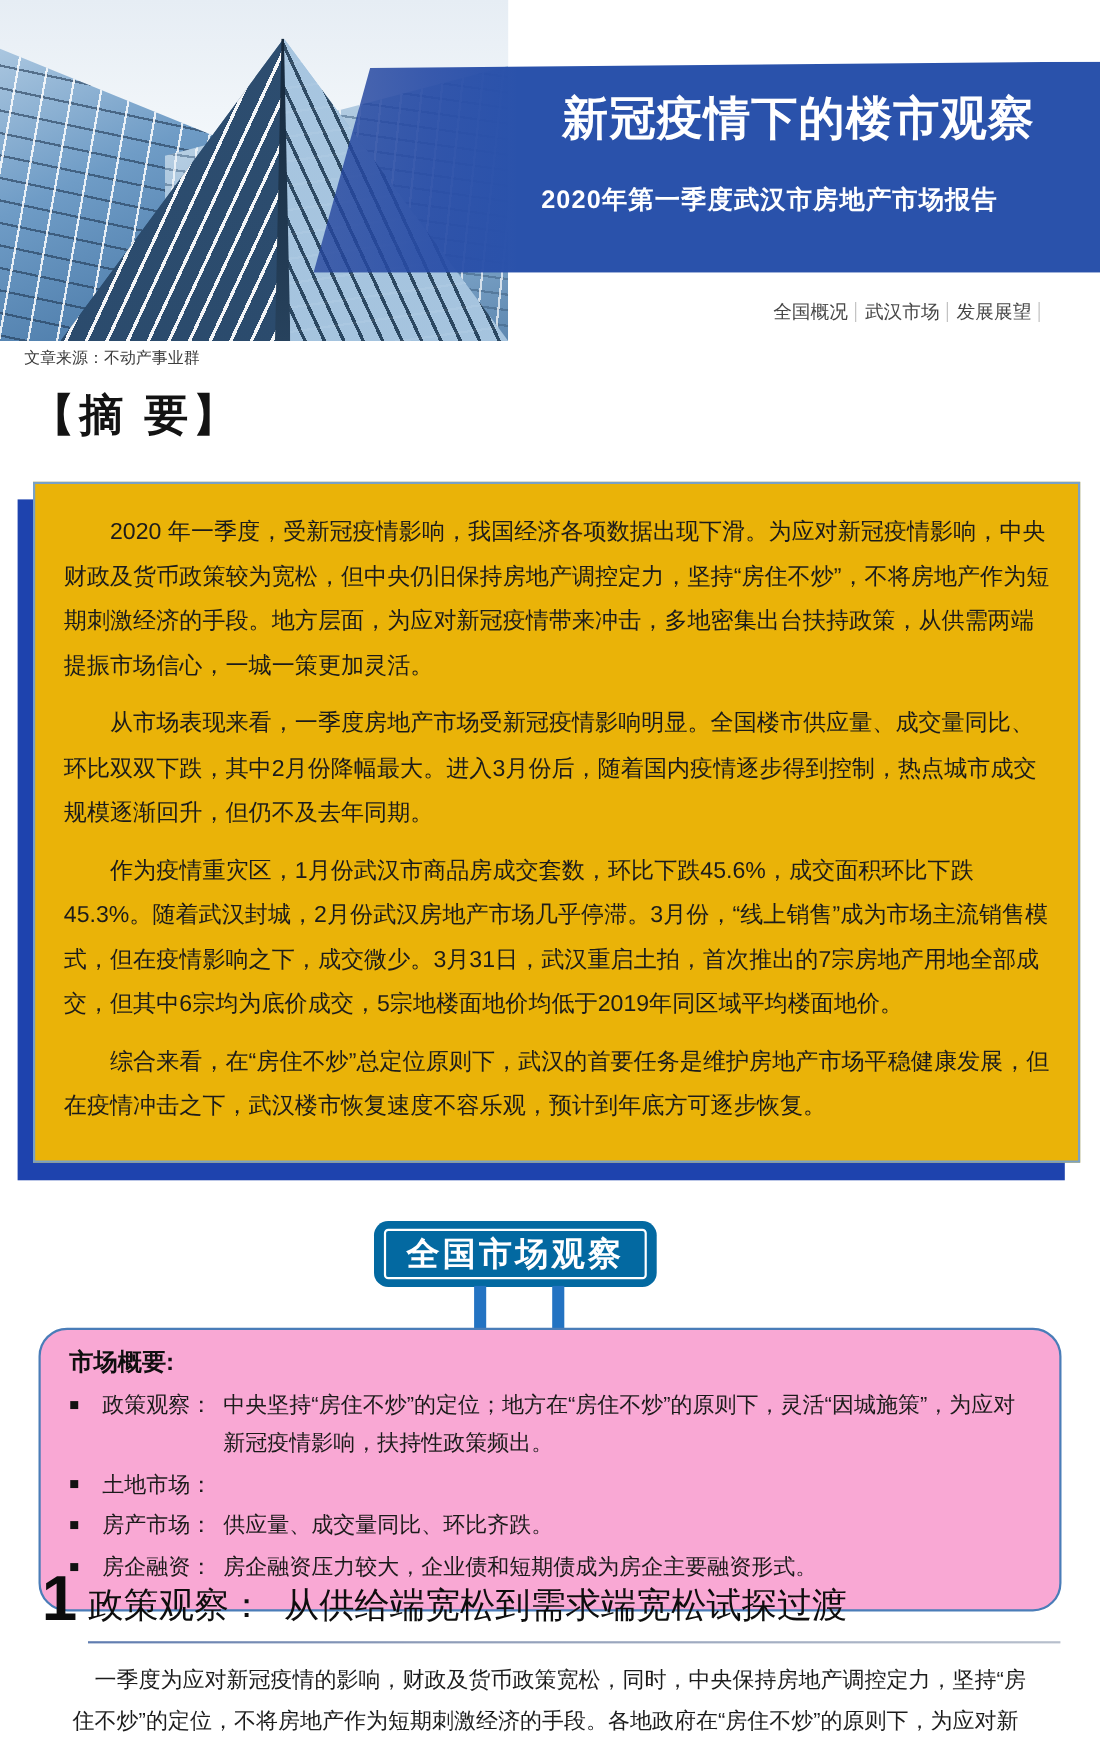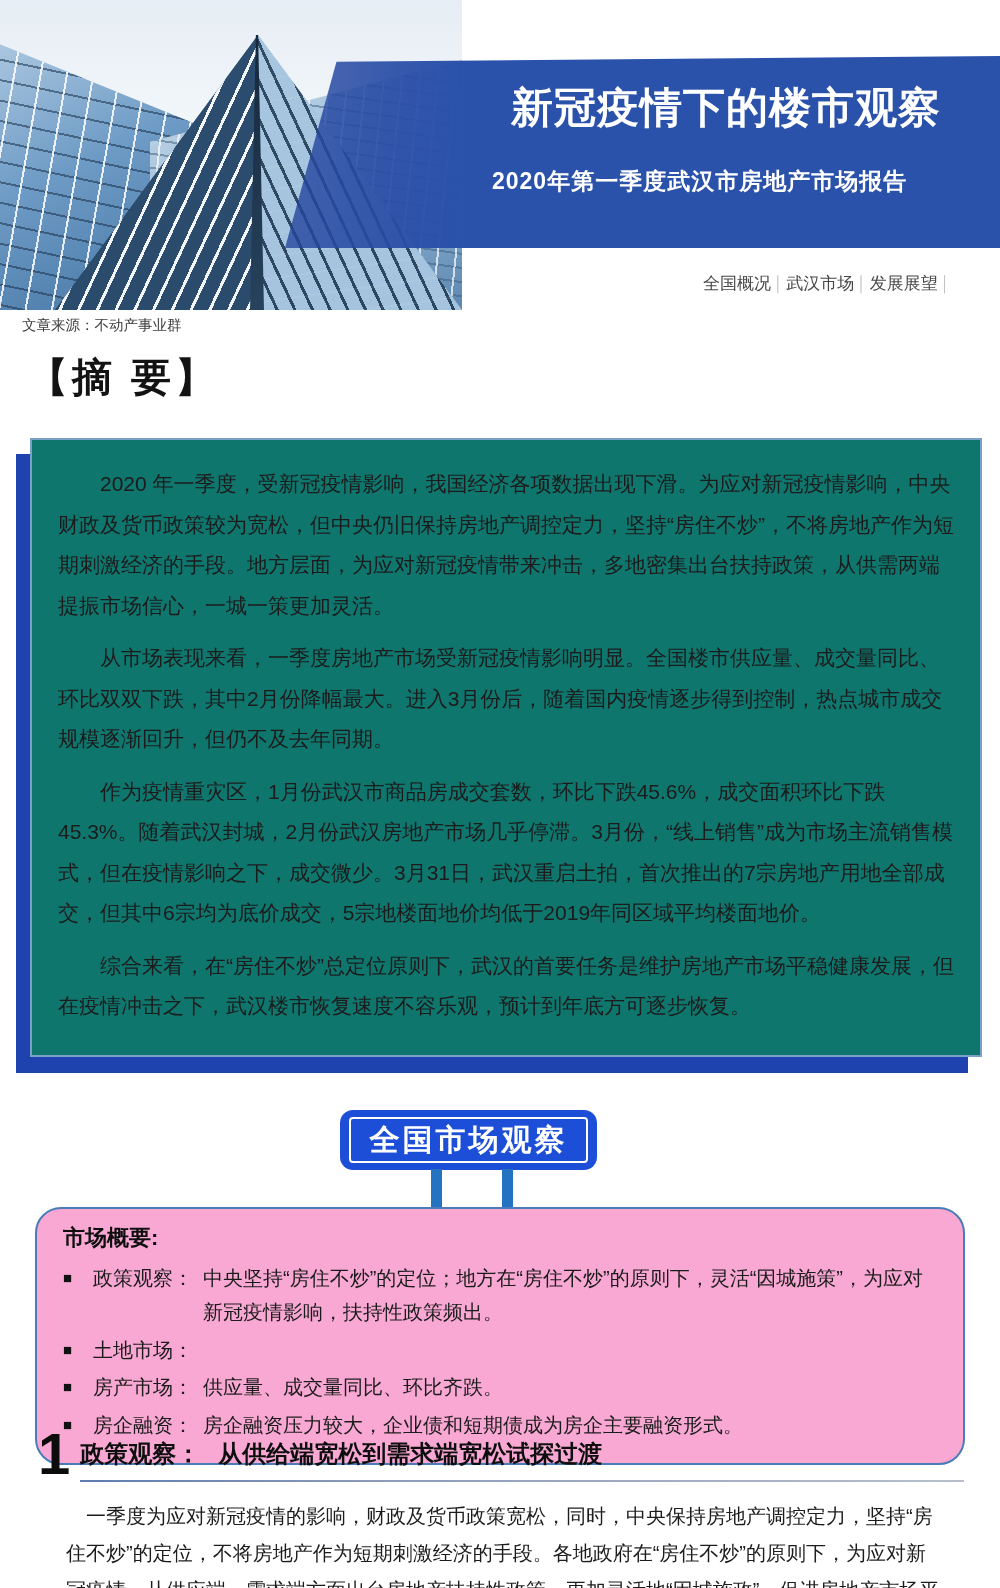--- a/index.html
+++ b/index.html
@@ -46,26 +46,26 @@
   .subtitle { position:absolute; left:492px; top:166px; font-size:23px; font-weight:bold; color:#ffffff; letter-spacing:1px; }
   .nav { position:absolute; top:272px; right:50px; display:flex; align-items:center; gap:3px; font-size:17px; color:#474747; }
   .nav-sep { color:#c2c2c2; font-size:15px; }
   .nav-item { cursor:pointer; }
 
   
   .source { position:absolute; left:22px; top:316px; font-size:14.5px; color:#3c3c3c; }
   .abstract-heading { position:absolute; left:28px; top:350px; font-size:40px; font-weight:bold; color:#131313; letter-spacing:4px; }
 
   .summary-box { position:absolute; left:30px; top:438px; width:952px; box-sizing:border-box;
-    border:2px solid #79a1c6; background:#0f766e; box-shadow:-14px 16px 0 #1e43ae;
+    border:2px solid #79a1c6; background:#eab308; box-shadow:-14px 16px 0 #1e43ae;
     padding:12px 26px 16px; }
   .summary-box p { font-size:21px; line-height:1.93; color:#1b1b1b; text-indent:2em; margin:12px 0; }
 
   
-  .badge { position:absolute; left:340px; top:1110px; width:257px; height:60px; background:#1d4ed8;
+  .badge { position:absolute; left:340px; top:1110px; width:257px; height:60px; background:#0369a1;
     border-radius:13px; display:flex; align-items:center; justify-content:center; }
   .badge::after { content:""; position:absolute; top:7px; bottom:7px; left:9px; right:9px;
     border:2px solid #ffffff; border-radius:4px; }
   .badge-label { font-size:30px; font-weight:bold; color:#ffffff; letter-spacing:3px; }
   .leg { position:absolute; top:1169px; width:11px; height:40px; background:#2373c2; }
   .leg1 { left:431px; } .leg2 { left:502px; }
 
   
   .overview-box { position:absolute; left:35px; top:1207px; width:930px; box-sizing:border-box;
     border:2px solid #4a7db8; border-radius:26px; background:#f9a8d4; padding:14px 26px 18px; }
@@ -73,21 +73,21 @@
   .bullet { display:flex; font-size:20px; line-height:1.72; color:#1b1b1b; margin:3px 0; }
   .bullet-marker { flex:none; width:30px; font-size:15px; padding-top:4px; color:#111; }
   .bullet-label { flex:none; white-space:nowrap; margin-right:10px; }
   .bullet-text { flex:1; }
 
   
   .policy-section { position:absolute; left:38px; top:1426px; width:926px; }
   .policy-head { display:flex; align-items:flex-start; }
   .policy-number { font-size:58px; font-weight:900; line-height:0.95; color:#0c0c0c; margin-right:10px; }
   .policy-title-wrap { flex:1; padding-top:12px; }
-  .policy-title { font-size:24px; font-weight:bold; color:#0e0e0e; }
+  .policy-title { font-size:32px; font-weight:normal; color:#0e0e0e; }
   .policy-title .gap { display:inline-block; width:18px; }
   .policy-rule { margin-top:10px; height:2px;
     background:linear-gradient(90deg,#5f7cb0 0%,#8e9cb8 35%,#b7bfcc 100%); }
   .policy-paragraph { margin:16px 0 0 28px; width:874px; font-size:20px; line-height:1.85;
     color:#1c1c1c; text-indent:1em; }
 </style>
 </head>
 <body>
 
 <div class="header">

